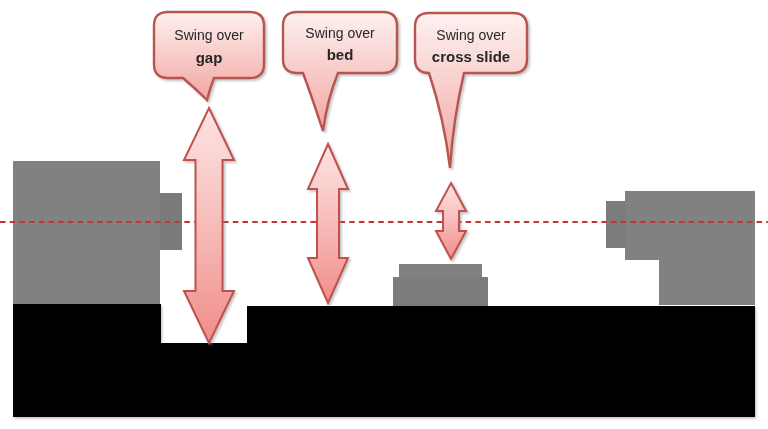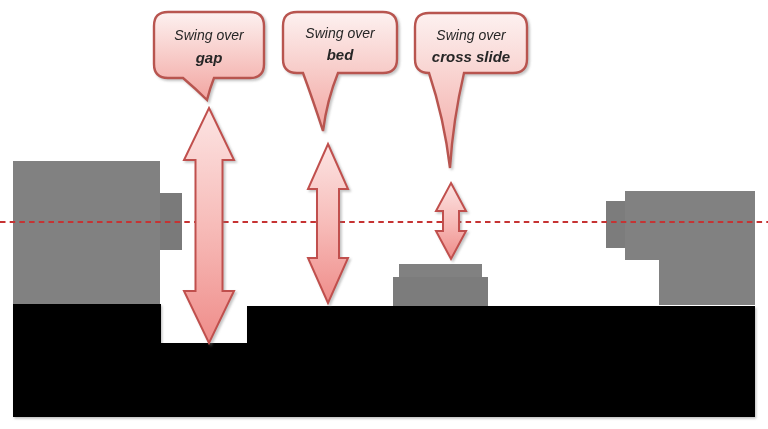--- a/index.html
+++ b/index.html
@@ -1,17 +1,17 @@
 <!DOCTYPE html>
 <html><head>
 <meta charset="utf-8">
 <style>
   html,body{margin:0;padding:0;background:#ffffff;}
   body{width:768px;height:429px;overflow:hidden;}
-  .stage{position:relative;width:768px;height:429px;background:#ffffff;font-style:italic;}
+  .stage{position:relative;width:768px;height:429px;background:#ffffff;}
   svg{display:block;}
   .callout-line1{
     font-family:"Liberation Sans",sans-serif;
     font-size:14px;
     font-weight:400;
     text-anchor:middle;
   }
   .callout-line2{
     font-family:"Liberation Sans",sans-serif;
     font-size:15px;

